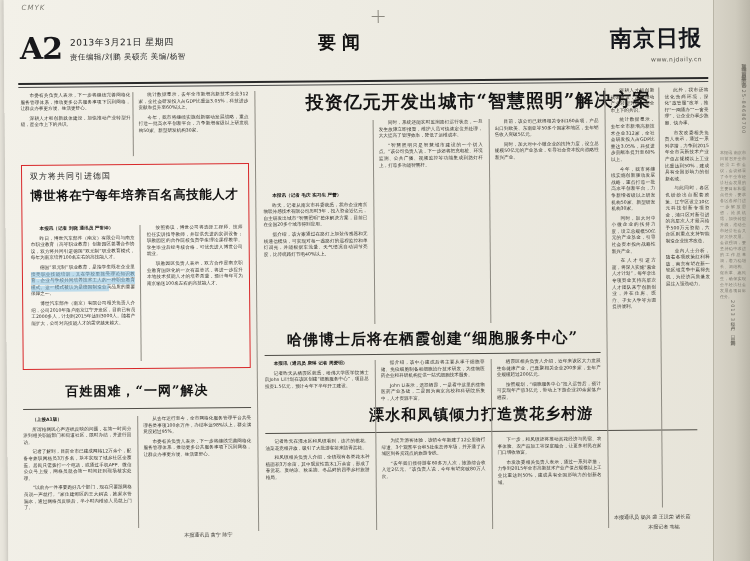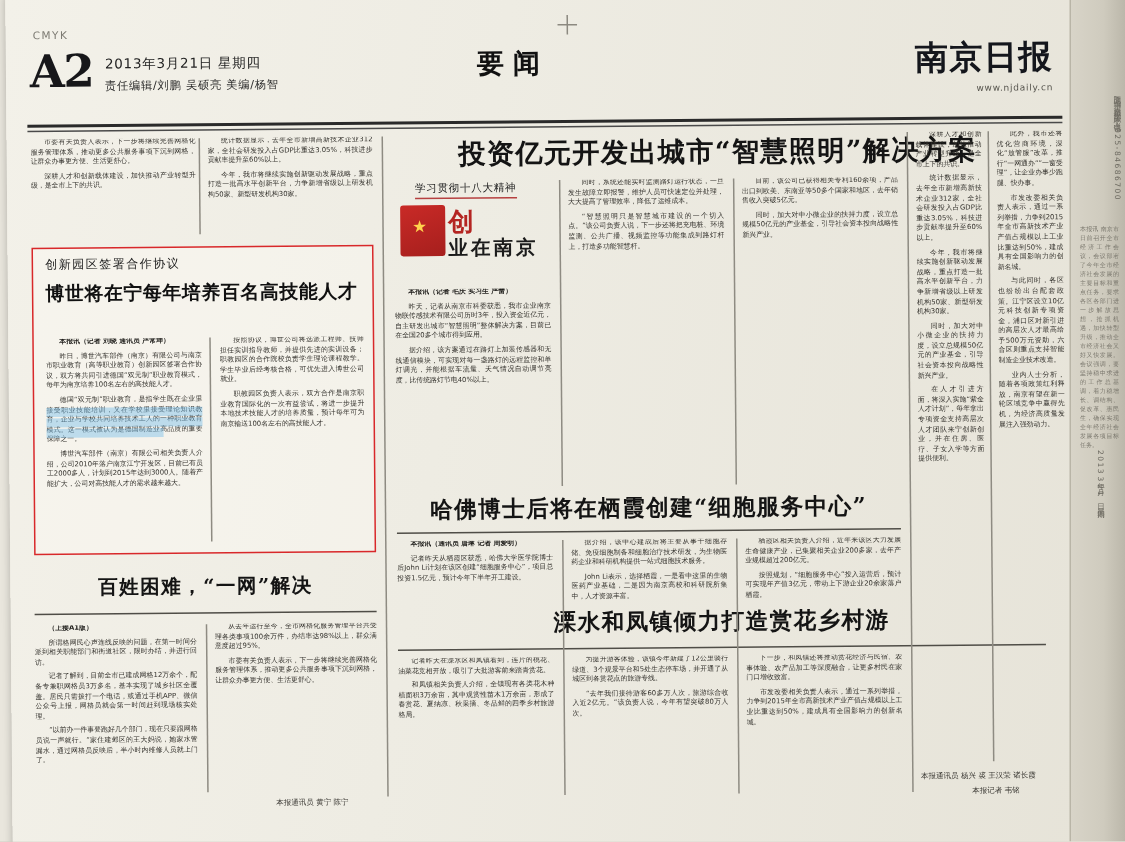--- a/index.html
+++ b/index.html
@@ -35,21 +35,21 @@
     position:absolute;top:300px;right:14px;
     writing-mode:vertical-rl;
     font-size:5px;color:#6d6a61;letter-spacing:1px;
   }
   #edge .sidecol{
     position:absolute;top:150px;right:4px;width:26px;
     font-size:4px;color:#7a776d;line-height:6px;text-align:justify;
   }
   
   .cmyk{
-    position:absolute;left:18px;top:23px;font-size:7px;color:#7c7a72;letter-spacing:1px;
+    position:absolute;left:18px;top:7px;font-size:7px;color:#7c7a72;letter-spacing:1px;font-style:italic;
   }
   .crossmark{
     position:absolute;left:368px;top:16px;width:13px;height:13px;
   }
   .crossmark:before,.crossmark:after{
     content:"";position:absolute;background:#8c8980;
   }
   .crossmark:before{left:6px;top:0;width:1px;height:13px;}
   .crossmark:after{left:0;top:6px;width:13px;height:1px;}
 
@@ -190,21 +190,21 @@
       <p>市委有关负责人表示，下一步将继续完善网格化服务管理体系，推动更多公共服务事项下沉到网格，让群众办事更方便、生活更舒心。</p>
       <p>深耕人才和创新载体建设，加快推动产业转型升级，是全市上下的共识。</p>
     </div>
     <div class="col" style="left:134px;top:96px;width:110px;height:64px;">
       <p>统计数据显示，去年全市新增高新技术企业312家，全社会研发投入占GDP比重达3.05%，科技进步贡献率提升至60%以上。</p>
       <p>今年，我市将继续实施创新驱动发展战略，重点打造一批高水平创新平台，力争新增省级以上研发机构50家、新型研发机构30家。</p>
     </div>
     <div class="vrule" style="left:128px;top:96px;height:64px;"></div>
 
     <div id="redbox">
-      <div class="kicker">创新园区签署合作协议</div>
+      <div class="kicker">双方将共同引进德国</div>
       <div class="bh">博世将在宁每年培养百名高技能人才</div>
 
       <div class="col" style="left:8px;top:60px;width:104px;height:136px;">
         <p><span class="lead">本报讯（记者 刘晓 通讯员 严常坤）</span></p>
         <p>昨日，博世汽车部件（南京）有限公司与南京市职业教育（高等职业教育）创新园区签署合作协议，双方将共同引进德国“双元制”职业教育模式，每年为南京培养100名左右的高技能人才。</p>
         <p>德国“双元制”职业教育，是指学生既在企业里接受职业技能培训，又在学校里接受理论知识教育，企业与学校共同培养技术工人的一种职业教育模式。这一模式被认为是德国制造业高品质的重要保障之一。</p>
         <p>博世汽车部件（南京）有限公司相关负责人介绍，公司2010年落户南京江宁开发区，目前已有员工2000多人，计划到2015年达到3000人。随着产能扩大，公司对高技能人才的需求越来越大。</p>
       </div>
       <div class="hlbar" style="left:8px;top:106px;width:104px;"></div>
       <div class="hlbar" style="left:8px;top:113px;width:104px;"></div>
@@ -231,26 +231,20 @@
     <div class="col" style="left:136px;top:420px;width:108px;height:112px;">
       <p>从去年运行至今，全市网格化服务管理平台共受理各类事项100余万件，办结率达98%以上，群众满意度超过95%。</p>
       <p>市委有关负责人表示，下一步将继续完善网格化服务管理体系，推动更多公共服务事项下沉到网格，让群众办事更方便、生活更舒心。</p>
     </div>
     <div class="byline" style="left:176px;top:536px;">本报通讯员 黄宁 陈宁</div>
 
     <div class="vrule" style="left:250px;top:96px;height:440px;"></div>
 
     <div class="hl hl-main" style="left:258px;top:96px;width:432px;">投资亿元开发出城市“智慧照明”解决方案</div>
 
-    <div id="badge">
-      <div class="bn-top">学习贯彻十八大精神</div>
-      <div class="bn-flag"></div>
-      <div class="bn-word">创</div>
-      <div class="bn-word2">业在南京</div>
-    </div>
 
     <div class="col" style="left:258px;top:198px;width:104px;height:132px;">
       <p><span class="lead">本报讯（记者 毛庆 实习生 严蕾）</span></p>
       <p>昨天，记者从南京市科委获悉，我市企业南京物联传感技术有限公司历时3年，投入资金近亿元，自主研发出城市“智慧照明”整体解决方案，目前已在全国20多个城市得到应用。</p>
       <p>据介绍，该方案通过在路灯上加装传感器和无线通信模块，可实现对每一盏路灯的远程监控和单灯调光，并能根据车流量、天气情况自动调节亮度，比传统路灯节电40%以上。</p>
     </div>
     <div class="vrule" style="left:368px;top:126px;height:204px;"></div>
     <div class="col" style="left:374px;top:126px;width:104px;height:204px;">
       <p>同时，系统还能实时监测路灯运行状态，一旦发生故障立即报警，维护人员可快速定位并处理，大大提高了管理效率，降低了运维成本。</p>
       <p>“智慧照明只是智慧城市建设的一个切入点。”该公司负责人说，下一步还将把充电桩、环境监测、公共广播、视频监控等功能集成到路灯杆上，打造多功能智慧杆。</p>

